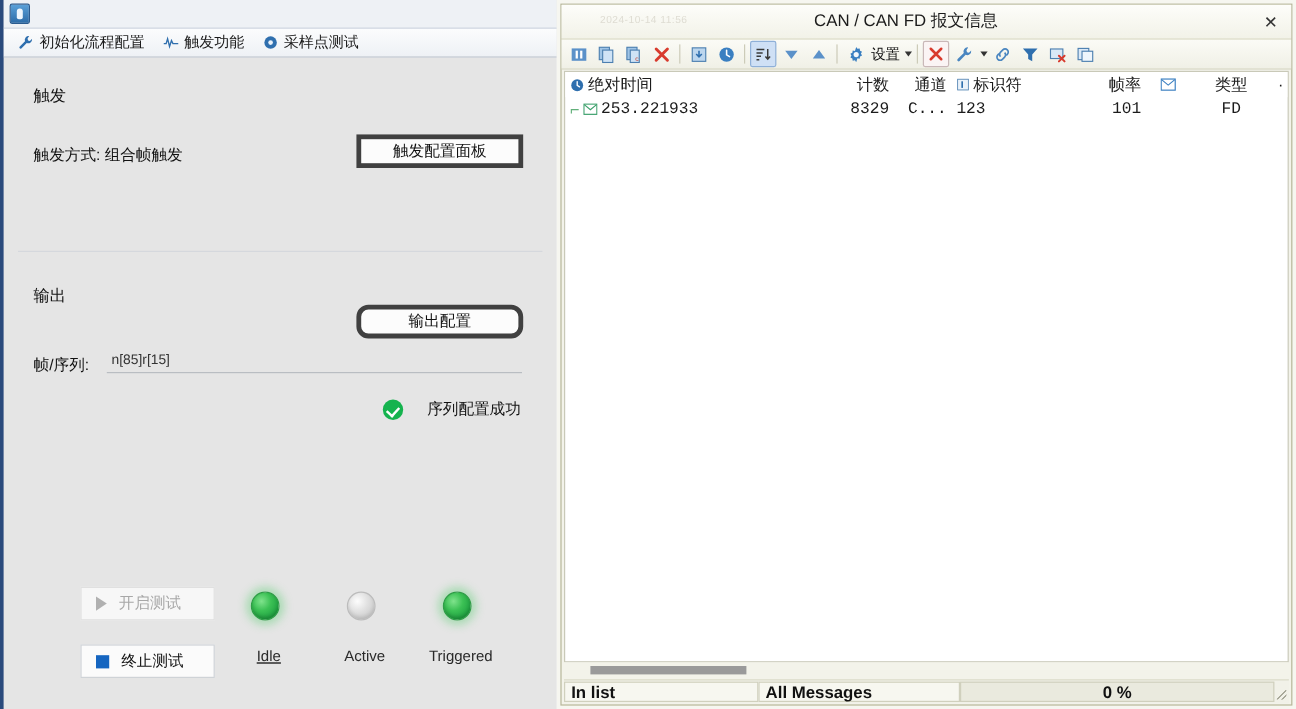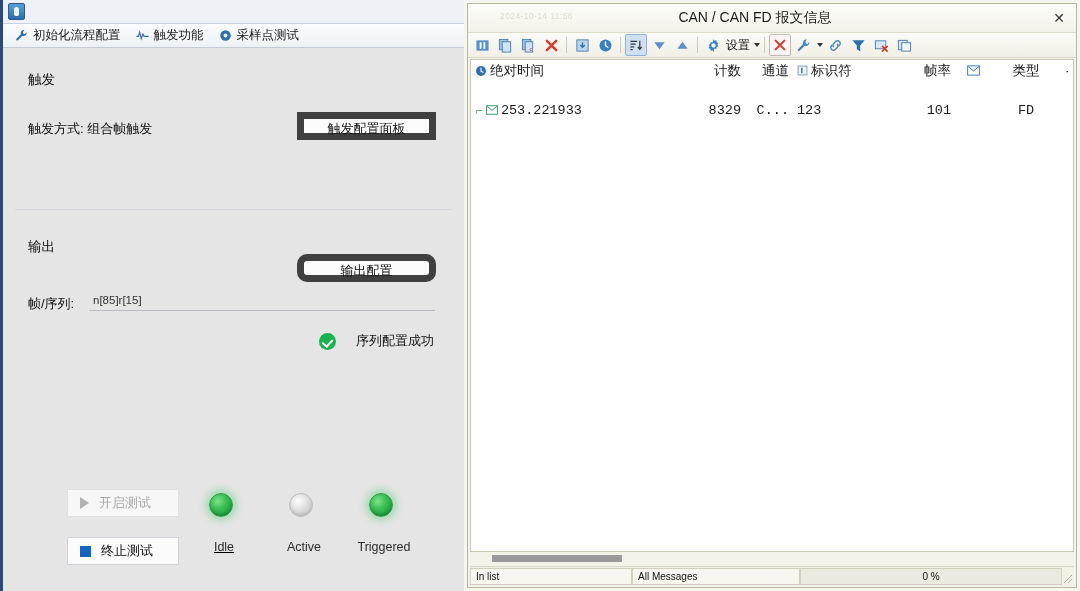--- a/index.html
+++ b/index.html
@@ -62,21 +62,21 @@
     height:1px;background:#d5d8dd;
   }
   .section-title{
     font-size:13.5px;color:#111;
   }
   .row-label{
     font-size:13px;color:#111;
   }
   .btn-outline{
     background:#fcfcfc;
-    border:7px solid #404040;
+    border:4px solid #404040;
     font-size:13px;color:#111;
     text-align:center;
     box-sizing:border-box;
     cursor:pointer;
     font-family:inherit;
   }
   .field-underline{
     border:none;border-bottom:1px solid #b9bdc2;
     background:transparent;
     font-size:11.5px;color:#333;
@@ -209,21 +209,20 @@
     font-size:11.5px;font-family:inherit;background:transparent;
   }
 
   #can-table{
     flex:1;background:#fff;
     border:1px solid #c9c9b8;
     margin:1px 2px 0 2px;
     display:flex;flex-direction:column;
     overflow:hidden;
     position:relative;
-    gap:19px;
   }
   .tbl-row{display:flex;align-items:center;height:20px;}
   .tbl-head{
     font-size:13.5px;color:#1b1b1b;
     height:21px;
     background:#fff;
   }
   .tbl-data{
     font-size:13.5px;color:#1b1b1b;
     font-family:"Liberation Mono","DejaVu Sans Mono",monospace;
@@ -249,22 +248,23 @@
   #hscroll-thumb{
     position:absolute;left:22px;top:3px;
     width:130px;height:7px;background:#9a9a9a;
     cursor:pointer;
   }
   #can-statusbar{
     height:19px;flex:0 0 auto;
     display:flex;align-items:center;
     background:#f1f1e8;
     border-top:1px solid #d6d6c4;
-    font-size:10px;color:#111;
+    font-size:14px;color:#111;
     margin:0 2px 1px 2px;
+    font-weight:bold;
   }
   .sb-cell{
     border:1px solid #d0d0bd;
     height:17px;display:flex;align-items:center;
     padding:0 5px;box-sizing:border-box;background:#f7f7f0;
   }
   .sb-a{width:162px;}
   .sb-b{width:168px;}
   .sb-c{flex:1;justify-content:center;background:#eaeade;}
   .sb-grip{width:12px;height:17px;flex:0 0 auto;position:relative;}

